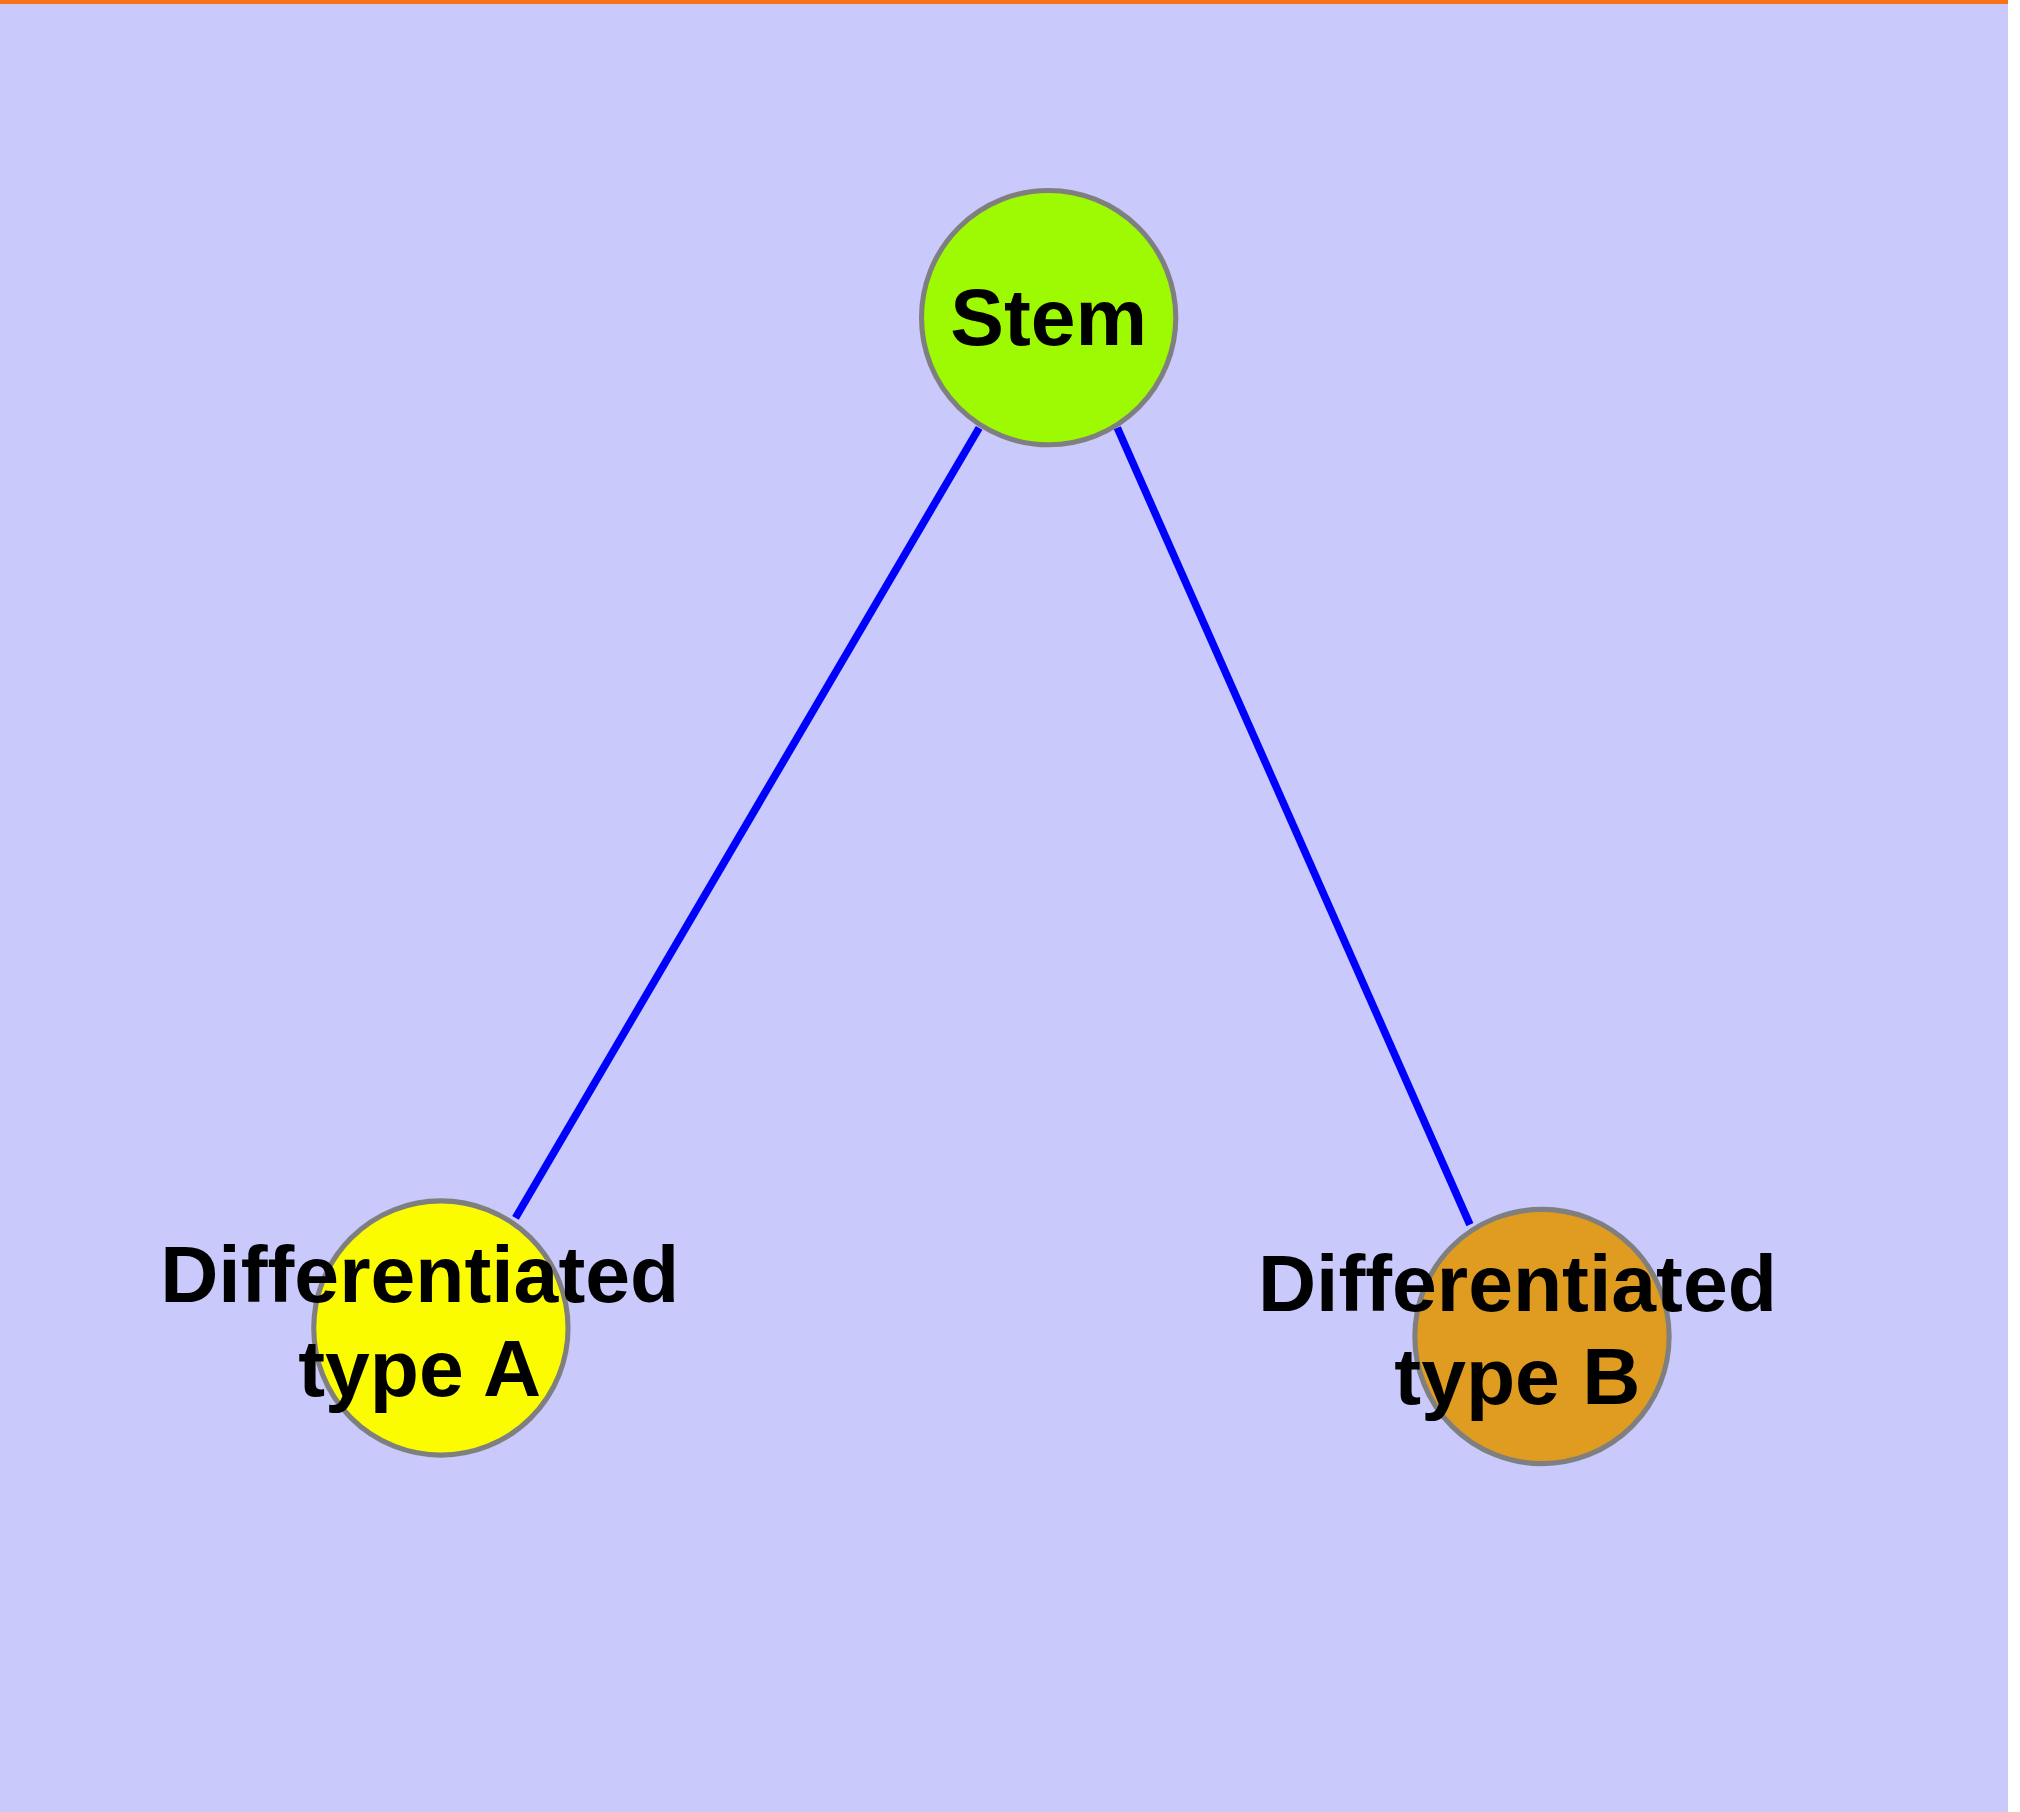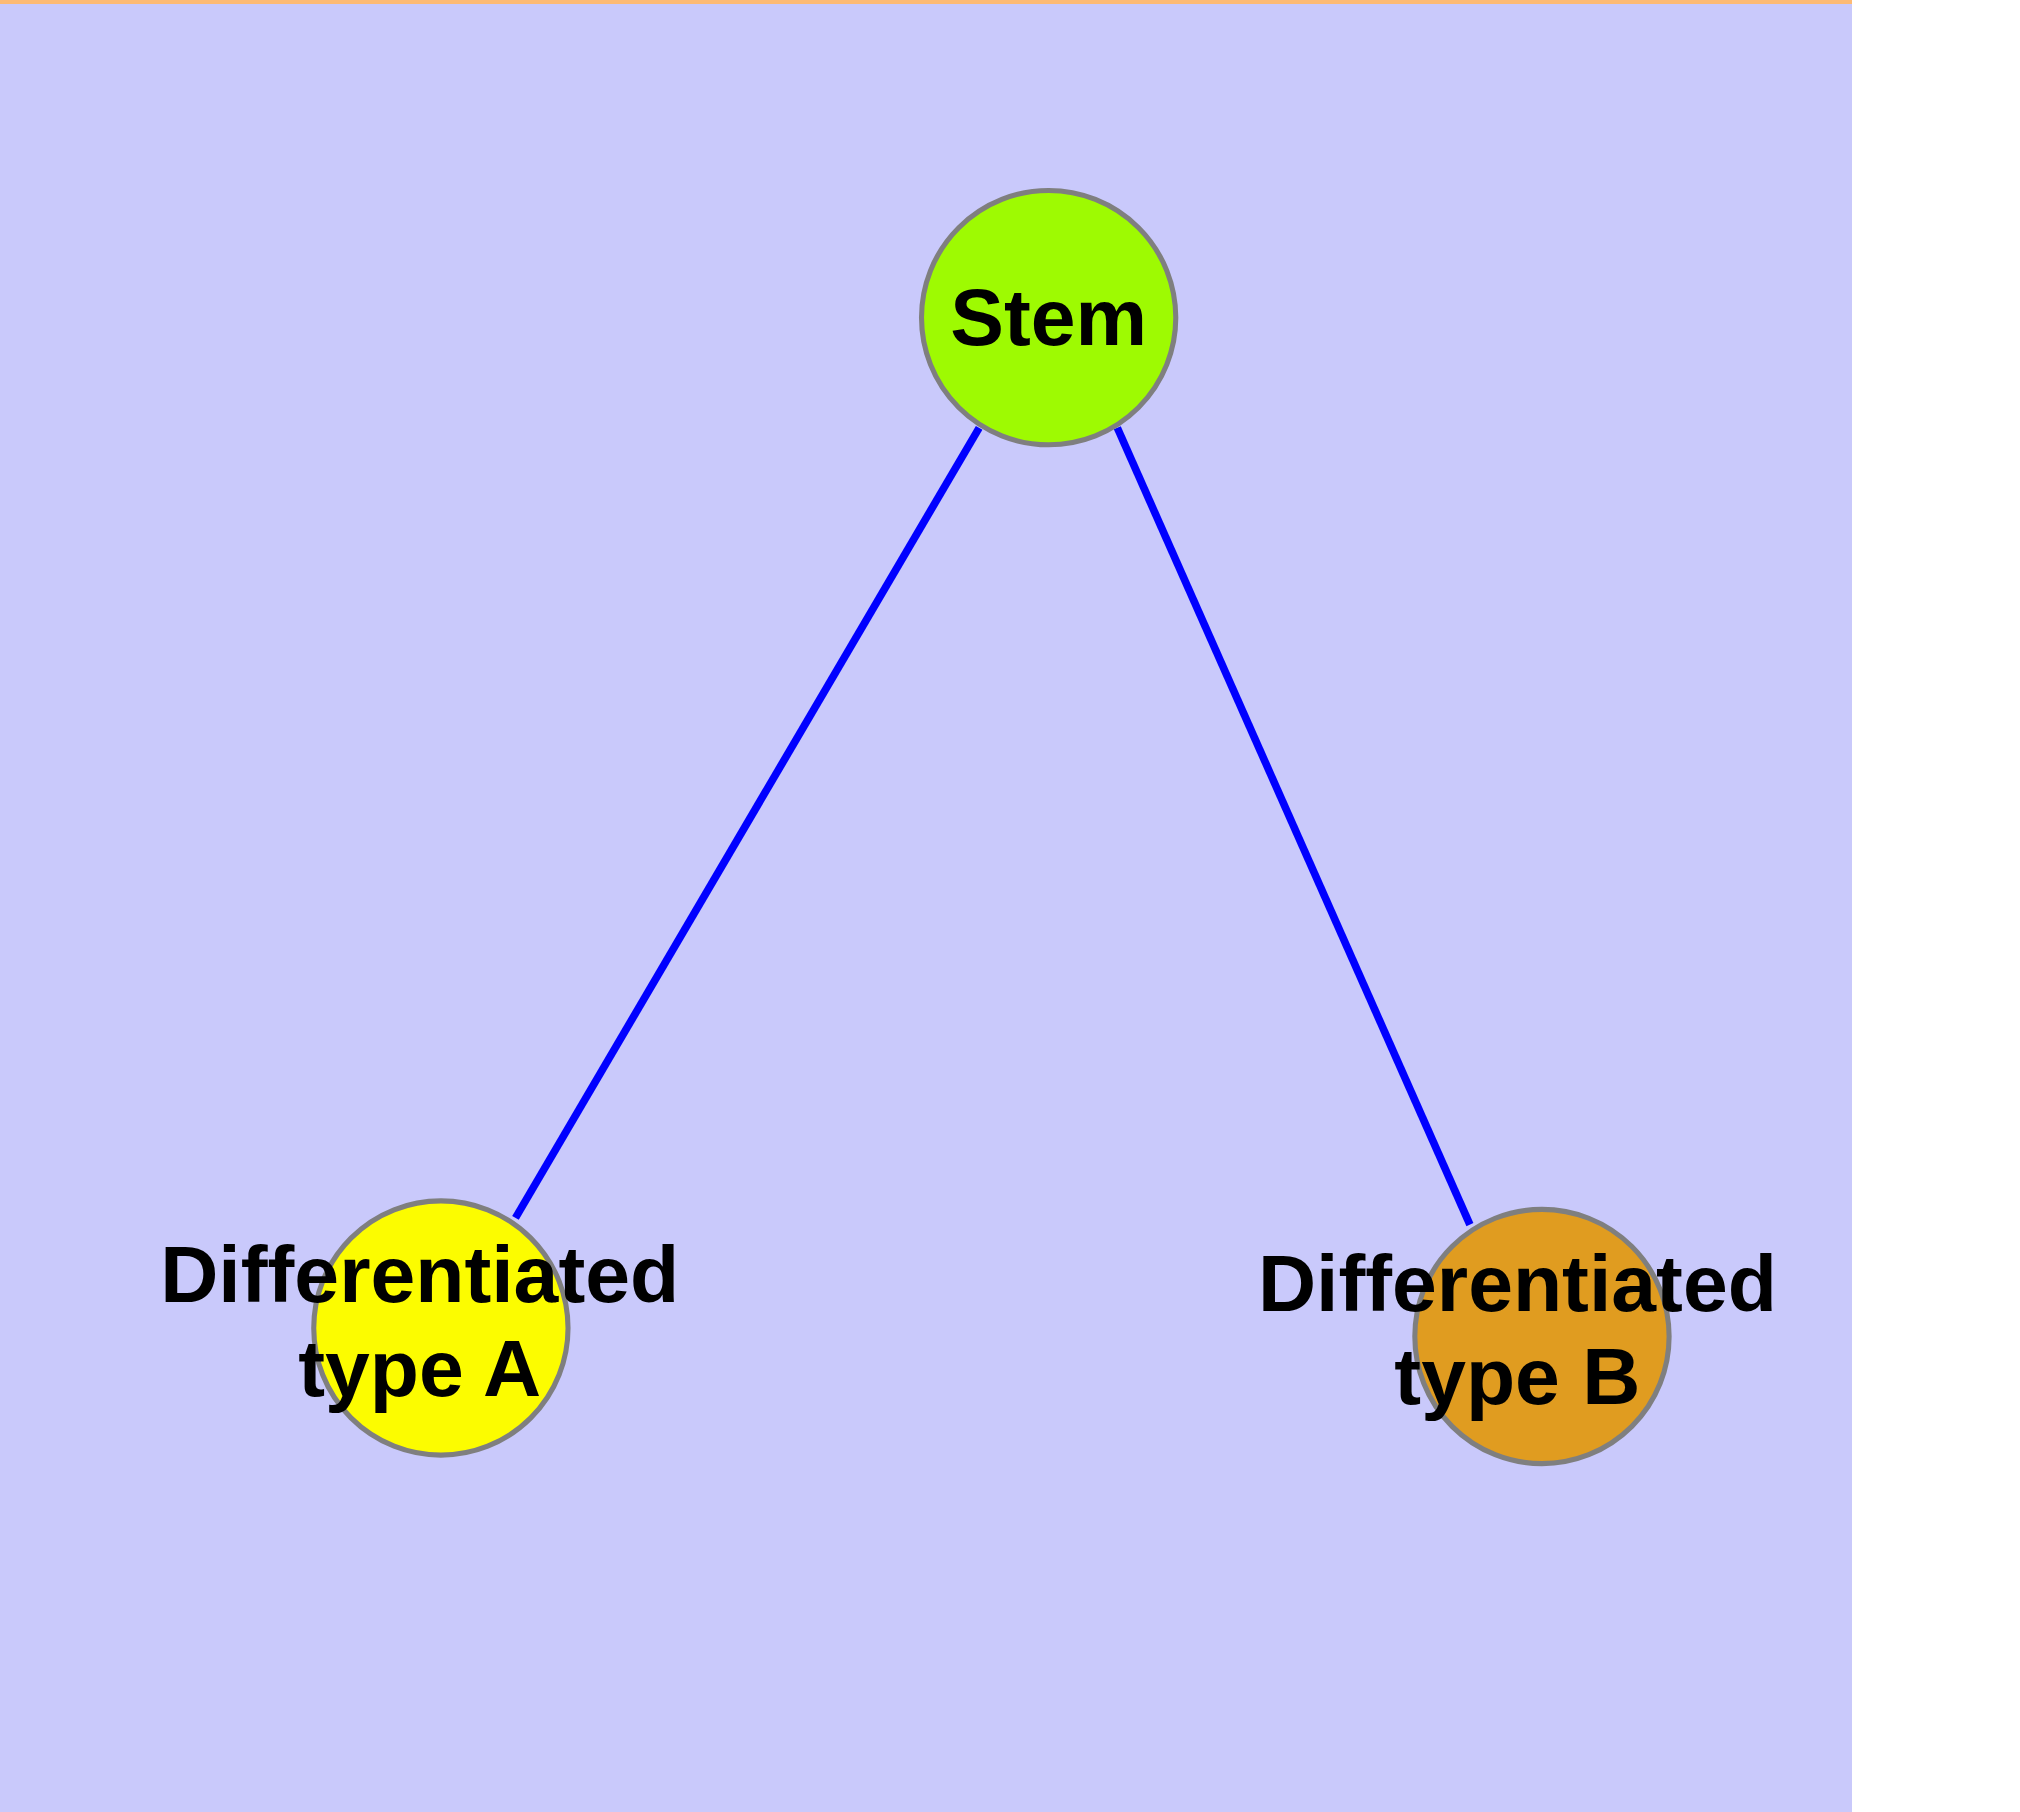--- a/index.html
+++ b/index.html
@@ -3,23 +3,23 @@
 <meta charset="utf-8">
 <title>Cell differentiation graph</title>
 <style>
   html, body {
     margin: 0;
     padding: 0;
     background: #ffffff;
   }
   #canvas {
     position: relative;
-    width: 1852px;
+    width: 2008px;
     height: 1812px;
-    background: #fdba74;
+    background: #f97316;
     overflow: hidden;
     font-family: "Liberation Sans", "DejaVu Sans", sans-serif;
   }
   #plot-area {
     position: absolute;
     left: 0;
     top: 4.2px;
     width: 2021px;
     height: 1808px;
     background: #c9c9fb;

